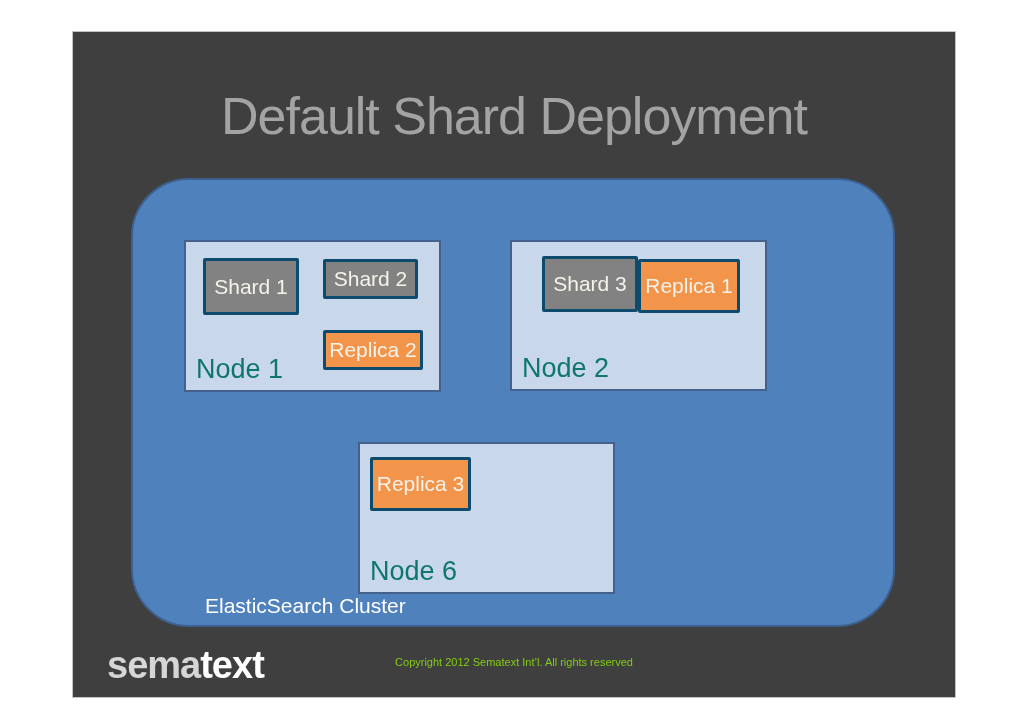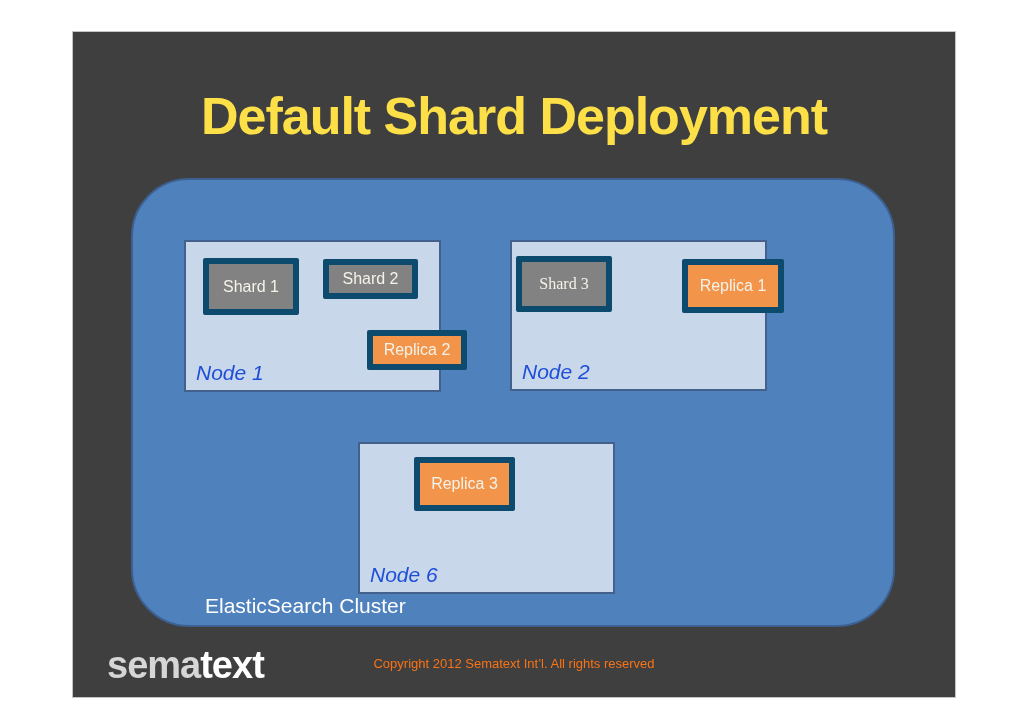--- a/index.html
+++ b/index.html
@@ -21,23 +21,23 @@
     background: #3f3f3f;
     box-shadow: 0 0 0 1px #c4c4c4;
   }
   .slide-title {
     position: absolute;
     top: 56px; left: 0;
     width: 100%;
     margin: 0;
     text-align: center;
     font-size: 52px;
-    font-weight: 700;
+    font-weight: 400;
     letter-spacing: -1px;
-    color: #fde047;
+    color: #a3a3a3;
     line-height: 1.1;
   }
   .cluster {
     position: absolute;
     left: 58px; top: 146px;
     width: 764px; height: 449px;
     box-sizing: border-box;
     background: #4f81bd;
     border: 2px solid #3d6091;
     border-radius: 58px;
@@ -47,43 +47,42 @@
     box-sizing: border-box;
     background: #c9d7eb;
     border: 2px solid #44618e;
   }
   .node-1 { left: 51px;  top: 60px;  width: 257px; height: 152px; }
   .node-2 { left: 377px; top: 60px;  width: 257px; height: 151px; }
   .node-3 { left: 225px; top: 262px; width: 257px; height: 152px; }
   .box {
     position: absolute;
     box-sizing: border-box;
-    border: 6px solid #0c4a6e;
+    border: 3px solid #0c4a6e;
     border-radius: 2px;
     display: flex;
     align-items: center;
     justify-content: center;
-    font-size: 16px;
+    font-size: 21px;
     color: #f5f2e9;
     white-space: nowrap;
   }
   .shard   { background: #828282; }
-  .replica { background: #f2944a; margin-left: 44px; }
+  .replica { background: #f2944a; }
   .shard-1   { left: 17px;  top: 16px; width: 96px;  height: 57px; }
   .shard-2   { left: 137px; top: 17px; width: 95px;  height: 40px; }
   .replica-2 { left: 137px; top: 88px; width: 100px; height: 40px; }
-  .shard-3   { left: 4px;  top: 14px; width: 96px;  height: 56px; font-family: Liberation Serif, serif; }
+  .shard-3   { left: 30px;  top: 14px; width: 96px;  height: 56px; }
   .replica-1 { left: 126px; top: 17px; width: 102px; height: 54px; }
   .replica-3 { left: 10px;  top: 13px; width: 101px; height: 54px; }
   .node-label {
     position: absolute;
     left: 10px; bottom: 5px;
-    font-size: 21px;
-    color: #1d4ed8;
-    font-style: italic;
+    font-size: 27px;
+    color: #0f766e;
   }
   .cluster-label {
     position: absolute;
     left: 72px; bottom: 7px;
     font-size: 21px;
     color: #ffffff;
   }
   .logo {
     position: absolute;
     left: 34px; top: 614px;
@@ -92,22 +91,22 @@
     letter-spacing: -1px;
     line-height: 1;
   }
   .logo-prefix { color: #d6d6d6; margin-top: 36px; }
   .logo-suffix { color: #ffffff; }
   .copyright {
     position: absolute;
     left: 0; top: 624px;
     width: 100%;
     text-align: center;
-    font-size: 13px;
-    color: #f97316;
+    font-size: 11px;
+    color: #84cc16;
   }
 </style>
 </head>
 <body>
 
 <div class="page">
   <div class="slide">
 
     <h1 class="slide-title">Default Shard Deployment</h1>
 

